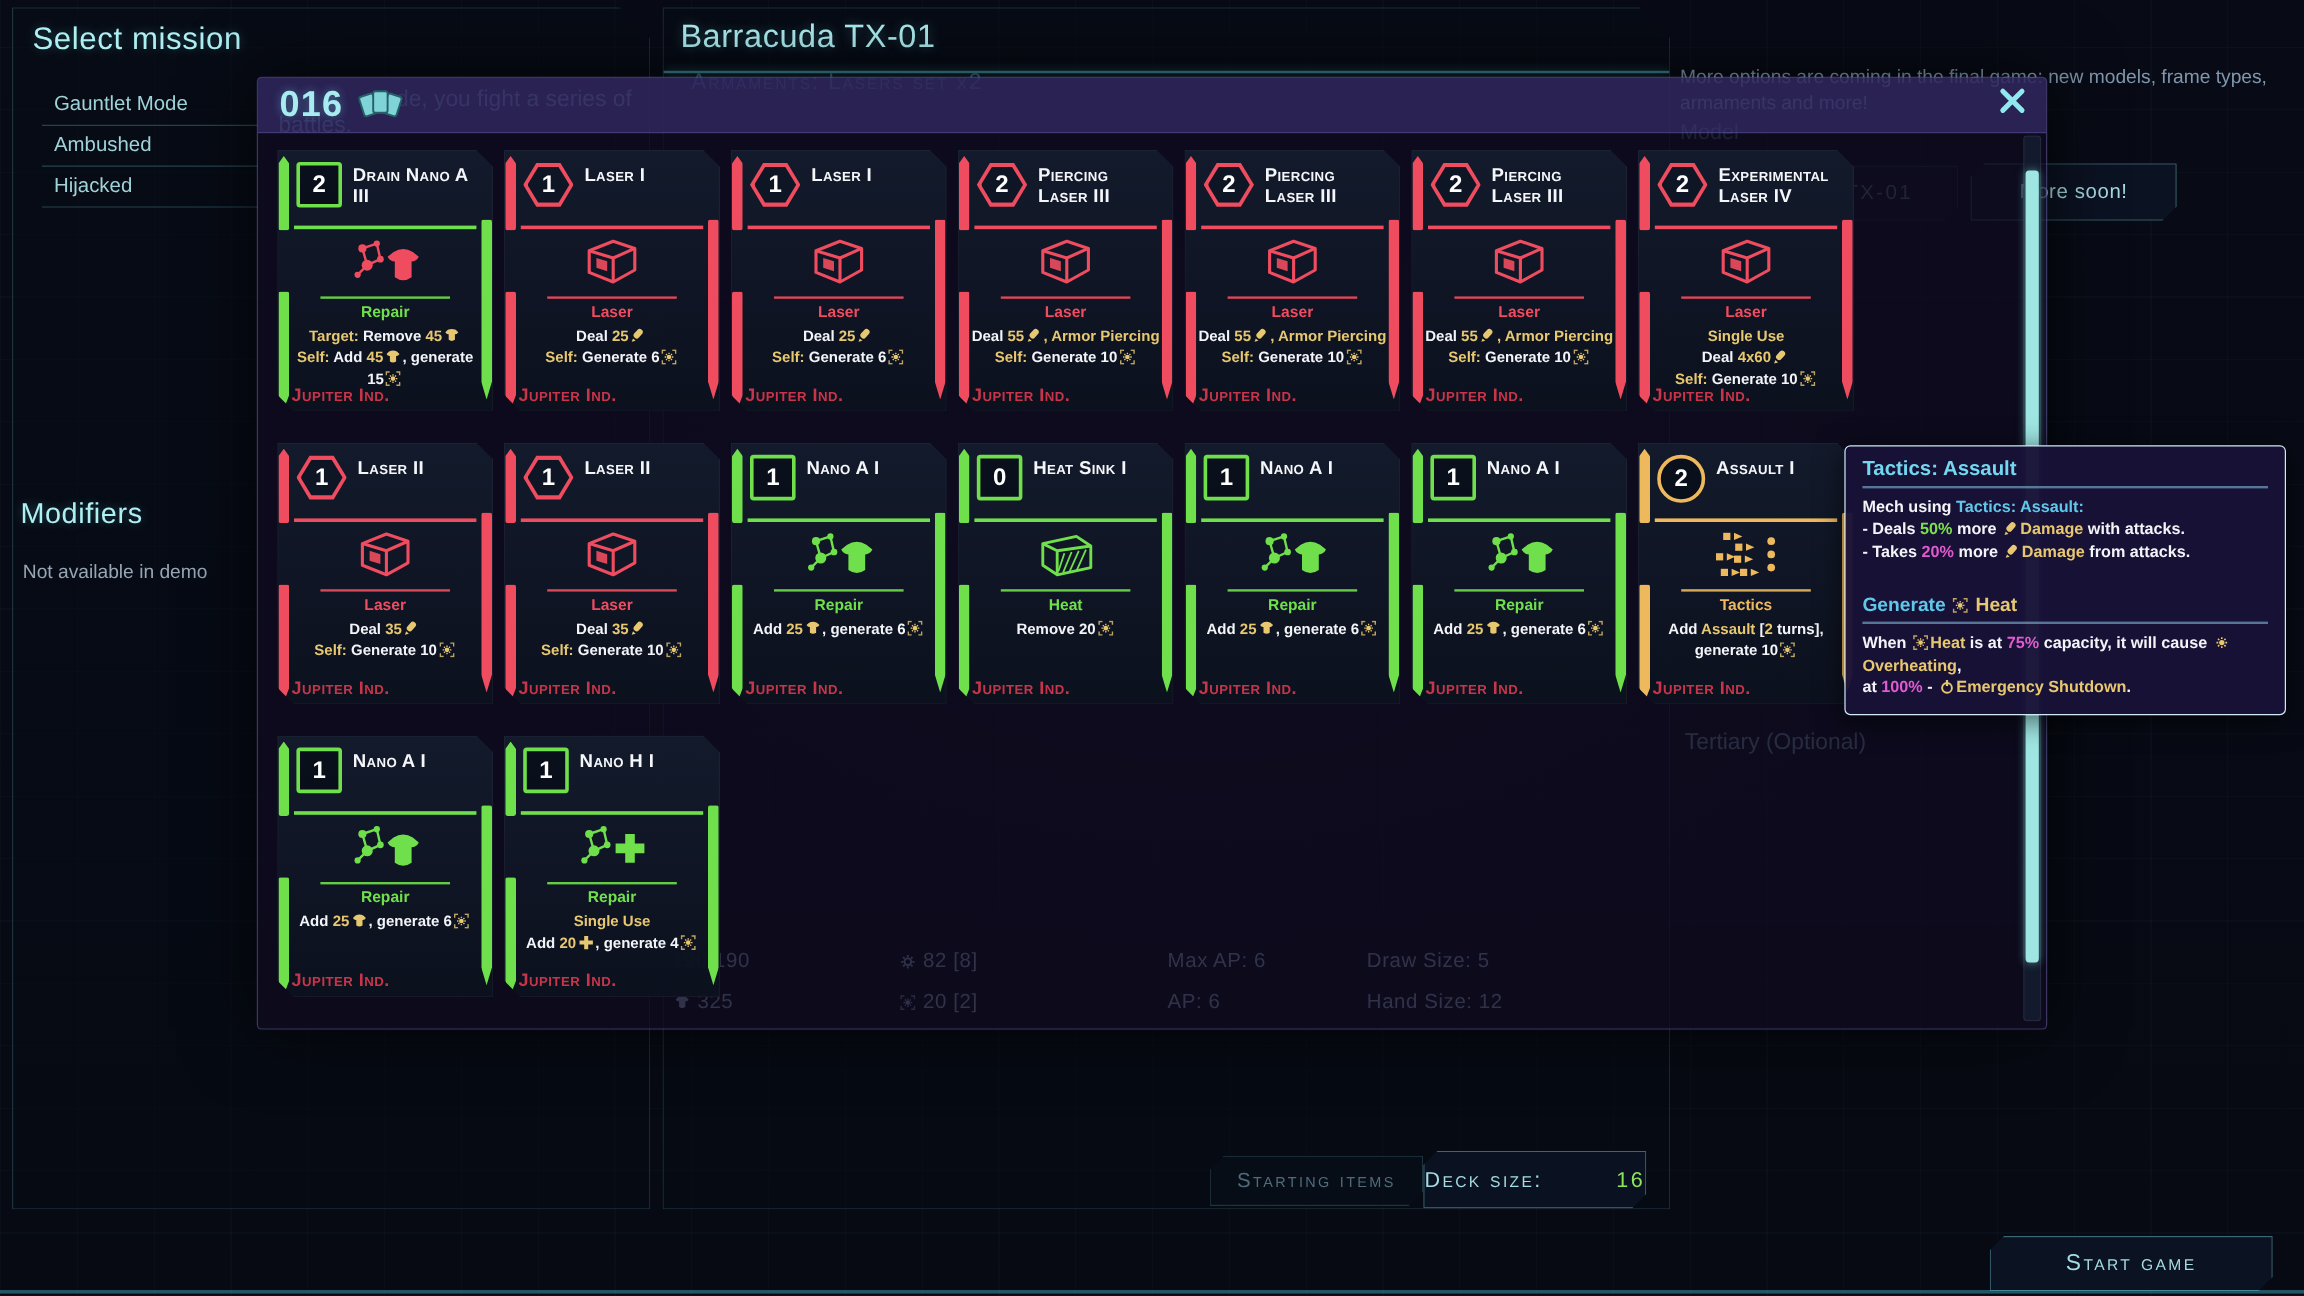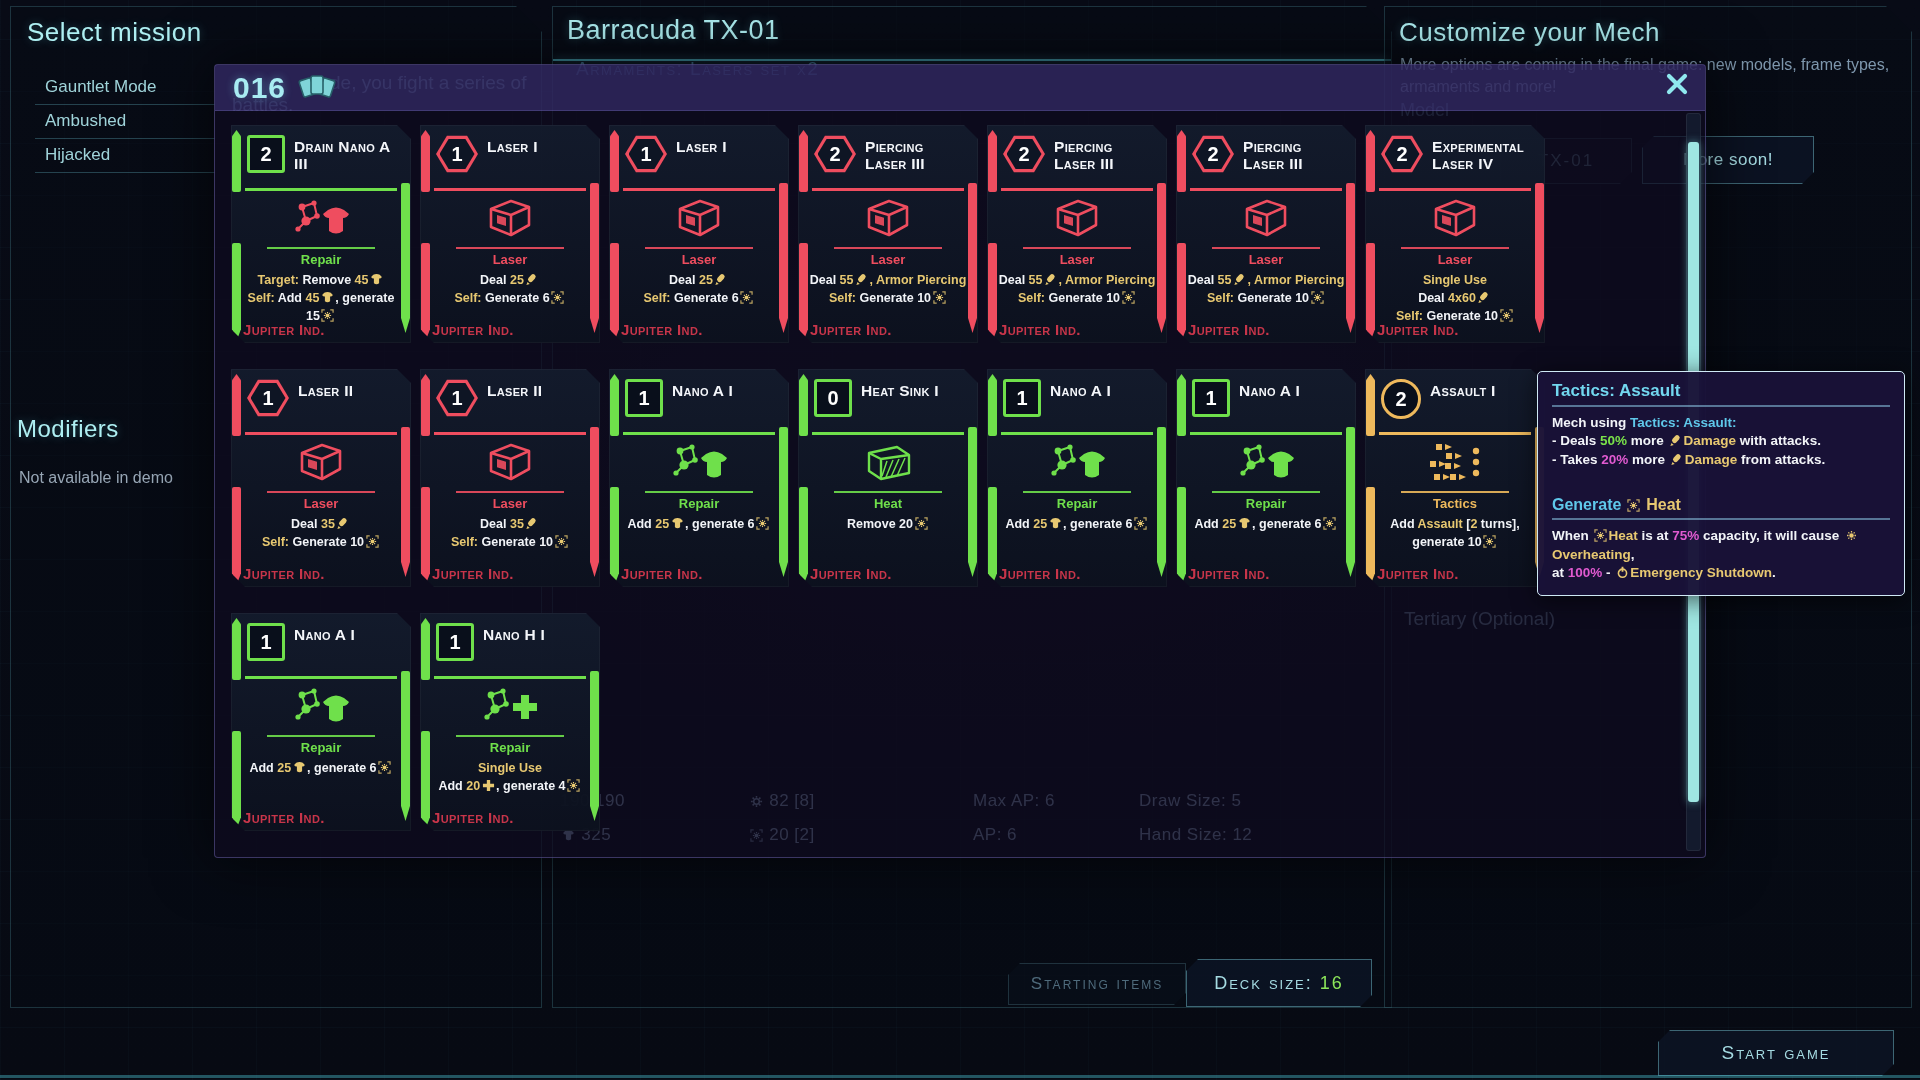--- a/index.html
+++ b/index.html
@@ -97,23 +97,20 @@
     </div>
     <div class="ptitle" style="position:absolute;left:6px;top:408px;font-size:24px;">Modifiers</div>
     <div style="position:absolute;left:8px;top:462px;color:#97a6b5;font-size:16px;">Not available in demo</div>
   </div>
 
   <div class="panel" style="left:552px;top:6px;width:838px;height:1000px;">
     <div class="ptitle" style="position:absolute;left:14px;top:8px;font-size:27px;">Barracuda TX-01</div>
     <div class="hline" style="left:0;top:52px;right:0;height:2px;"></div>
   </div>
 
-  <div class="panel" style="left:1384px;top:6px;width:526px;height:1000px;">
-    <div class="ptitle" style="position:absolute;left:14px;top:10px;">Customize your Mech</div>
-  </div>
 
   <div class="ghost" style="left:576px;top:58px;font-variant:small-caps;font-size:19px;letter-spacing:1.5px;color:#39617a;">Armaments: Lasers set x2</div>
   <div class="ghost" style="left:330px;top:72px;font-size:19px;color:#6d93a8;">de, you fight a series of</div>
   <div class="ghost" style="left:232px;top:94px;font-size:19px;color:#6d93a8;">battles.</div>
   <div class="ghost" style="left:1404px;top:608px;font-size:19px;color:#6d87a0;">Tertiary (Optional)</div>
   <div class="ghost" style="left:1400px;top:54px;width:500px;font-size:16px;line-height:1.4;color:#7e97ad;">More options are coming in the final game: new models, frame types, armaments and more!</div>
   <div class="ghost" style="left:1400px;top:100px;font-size:18px;color:#44607a;">Model</div>
   <div class="btn dim" style="left:1500px;top:138px;width:130px;height:44px;font-size:17px;z-index:1;">TX-01</div>
   <div class="btn" style="left:1642px;top:136px;width:170px;height:46px;font-size:17px;z-index:1;font-variant:normal;letter-spacing:0.5px;">More soon!</div>
 
@@ -137,21 +134,21 @@
             <path d="M7 3.1v1.3M7 9.6v1.3M3.1 7h1.3M9.6 7h1.3M4.3 4.3l.9.9M8.8 8.8l.9.9M9.7 4.3l-.9.9M4.3 9.7l.9-.9"></path>
           </g>
         </svg> <span>20 [2]</span></div>
       <div class="stat" style="left: 973px; top: 791px; z-index: 1;"><span>Max AP: 6</span></div>
       <div class="stat" style="left: 973px; top: 825px; z-index: 1;"><span>AP: 6</span></div>
       <div class="stat" style="left: 1139px; top: 791px; z-index: 1;"><span>Draw Size: 5</span></div>
       <div class="stat" style="left: 1139px; top: 825px; z-index: 1;"><span>Hand Size: 12</span></div>
     </div>
 
   <div class="btn dim" style="left:1008px;top:963px;width:176px;height:40px;font-size:17px;">Starting items</div>
-  <div class="btn" style="left:1186px;top:959px;width:184px;height:46px;font-size:18px;gap:7px;">
+  <div class="btn" style="left:1186px;top:959px;width:184px;height:46px;font-size:18px;gap:7px;justify-content:space-between;">
     <span>Deck size:</span>
     <span style="color:#8ce65a;">16</span>
   </div>
 
   <div class="btn" style="left:1658px;top:1030px;width:234px;height:44px;font-size:19px;">Start game</div>
   <div style="position:absolute;left:0;top:1075px;width:1920px;height:3px;background:rgba(70,180,195,0.45);"></div>
 
   <div id="modal">
     <div id="modal-header">
       <span id="deck-count">016</span>

